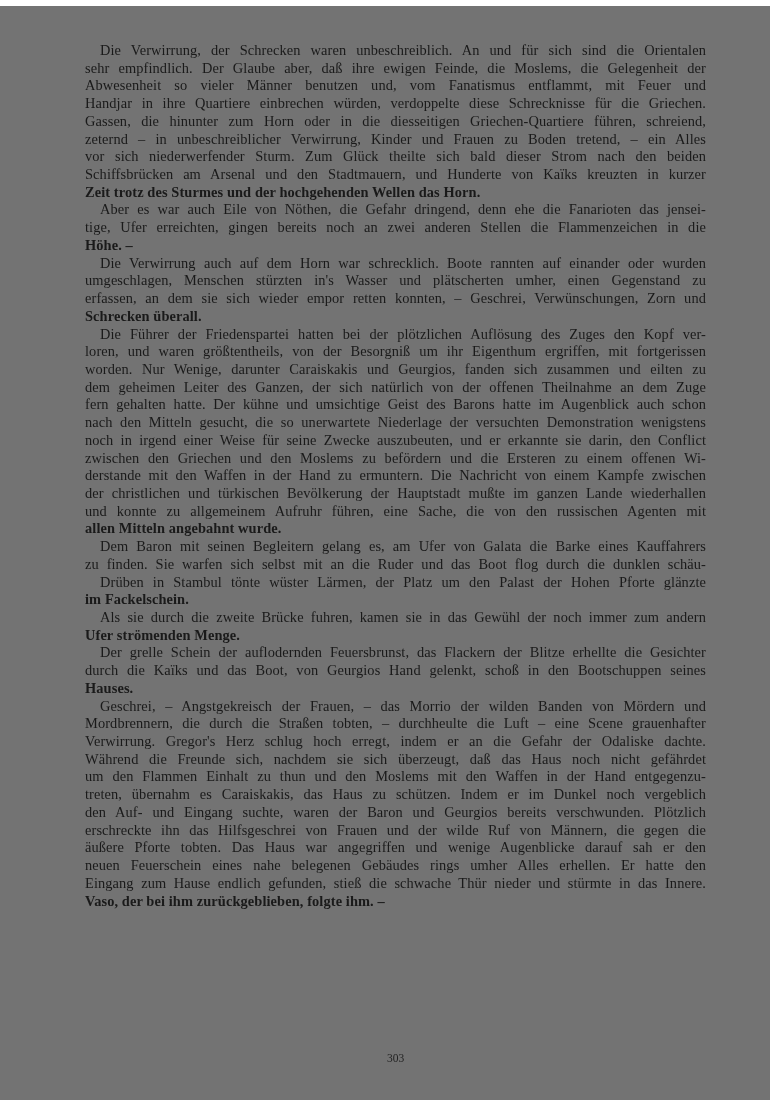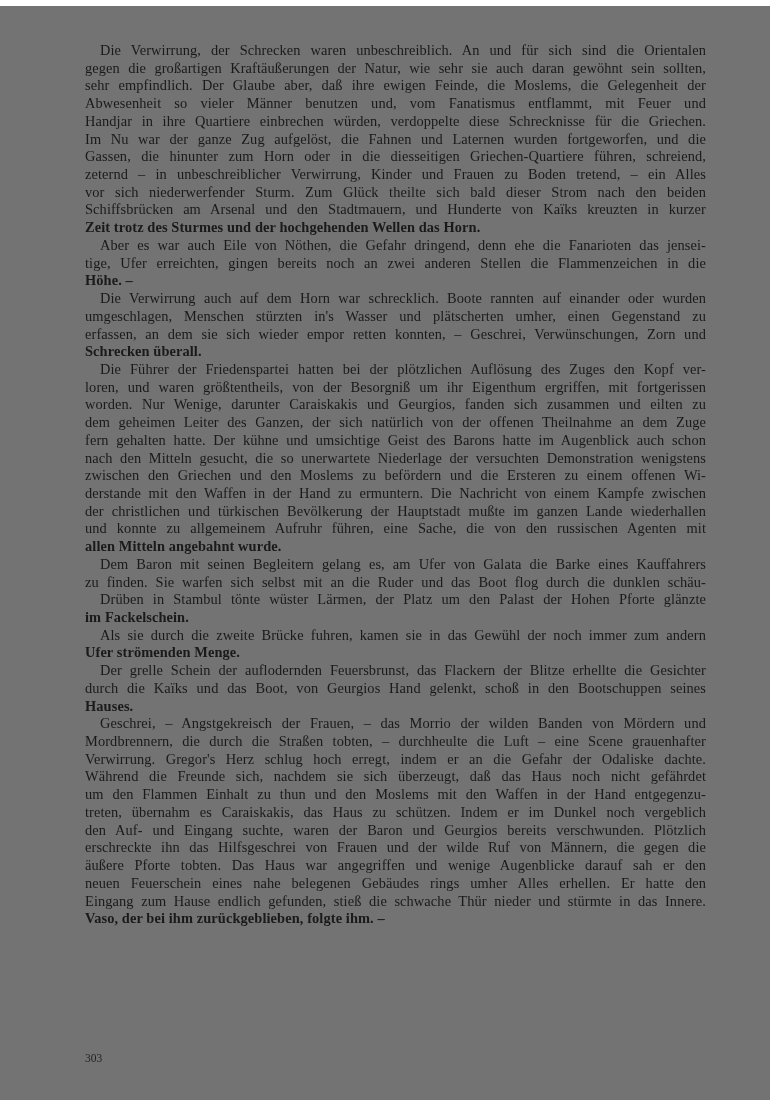--- a/index.html
+++ b/index.html
@@ -33,38 +33,36 @@
     height: 17.72px;
     overflow: hidden;
   }
   .line.indent { text-indent: 15px; }
   .line.para-end { text-align-last: left; font-weight: bold; }
   .page-number {
     position: absolute;
     top: 1046px;
     left: 85px;
     width: 621px;
-    text-align: left;
+    text-align: center;
     color: #222222;
     font-size: 11.5px;
     font-family: "Liberation Serif", serif;
   }
 </style>
 </head>
 <body>
 
 <div class="page">
   <main class="text-block">
       <div class="para">
         <div class="line indent">Die Verwirrung, der Schrecken waren unbeschreiblich. An und für sich sind die Orientalen</div>
-        <div class="line">gegen die großartigen Kraftäußerungen der Natur, wie sehr sie auch daran gewöhnt sein sollten,</div>
         <div class="line">sehr empfindlich. Der Glaube aber, daß ihre ewigen Feinde, die Moslems, die Gelegenheit der</div>
         <div class="line">Abwesenheit so vieler Männer benutzen und, vom Fanatismus entflammt, mit Feuer und</div>
         <div class="line">Handjar in ihre Quartiere einbrechen würden, verdoppelte diese Schrecknisse für die Griechen.</div>
-        <div class="line">Im Nu war der ganze Zug aufgelöst, die Fahnen und Laternen wurden fortgeworfen, und die</div>
         <div class="line">Gassen, die hinunter zum Horn oder in die diesseitigen Griechen-Quartiere führen, schreiend,</div>
         <div class="line">zeternd – in unbeschreiblicher Verwirrung, Kinder und Frauen zu Boden tretend, – ein Alles</div>
         <div class="line">vor sich niederwerfender Sturm. Zum Glück theilte sich bald dieser Strom nach den beiden</div>
         <div class="line">Schiffsbrücken am Arsenal und den Stadtmauern, und Hunderte von Kaïks kreuzten in kurzer</div>
         <div class="line para-end">Zeit trotz des Sturmes und der hochgehenden Wellen das Horn.</div>
       </div>
       <div class="para">
         <div class="line indent">Aber es war auch Eile von Nöthen, die Gefahr dringend, denn ehe die Fanarioten das jensei-</div>
         <div class="line">tige, Ufer erreichten, gingen bereits noch an zwei anderen Stellen die Flammenzeichen in die</div>
         <div class="line para-end">Höhe. –</div>
@@ -75,20 +73,21 @@
         <div class="line">erfassen, an dem sie sich wieder empor retten konnten, – Geschrei, Verwünschungen, Zorn und</div>
         <div class="line para-end">Schrecken überall.</div>
       </div>
       <div class="para">
         <div class="line indent">Die Führer der Friedenspartei hatten bei der plötzlichen Auflösung des Zuges den Kopf ver-</div>
         <div class="line">loren, und waren größtentheils, von der Besorgniß um ihr Eigenthum ergriffen, mit fortgerissen</div>
         <div class="line">worden. Nur Wenige, darunter Caraiskakis und Geurgios, fanden sich zusammen und eilten zu</div>
         <div class="line">dem geheimen Leiter des Ganzen, der sich natürlich von der offenen Theilnahme an dem Zuge</div>
         <div class="line">fern gehalten hatte. Der kühne und umsichtige Geist des Barons hatte im Augenblick auch schon</div>
         <div class="line">nach den Mitteln gesucht, die so unerwartete Niederlage der versuchten Demonstration wenigstens</div>
+        <div class="line">noch in irgend einer Weise für seine Zwecke auszubeuten, und er erkannte sie darin, den Conflict</div>
         <div class="line">zwischen den Griechen und den Moslems zu befördern und die Ersteren zu einem offenen Wi-</div>
         <div class="line">derstande mit den Waffen in der Hand zu ermuntern. Die Nachricht von einem Kampfe zwischen</div>
         <div class="line">der christlichen und türkischen Bevölkerung der Hauptstadt mußte im ganzen Lande wiederhallen</div>
         <div class="line">und konnte zu allgemeinem Aufruhr führen, eine Sache, die von den russischen Agenten mit</div>
         <div class="line para-end">allen Mitteln angebahnt wurde.</div>
       </div>
       <div class="para">
         <div class="line indent">Dem Baron mit seinen Begleitern gelang es, am Ufer von Galata die Barke eines Kauffahrers</div>
         <div class="line">zu finden. Sie warfen sich selbst mit an die Ruder und das Boot flog durch die dunklen schäu-</div>
       </div>

